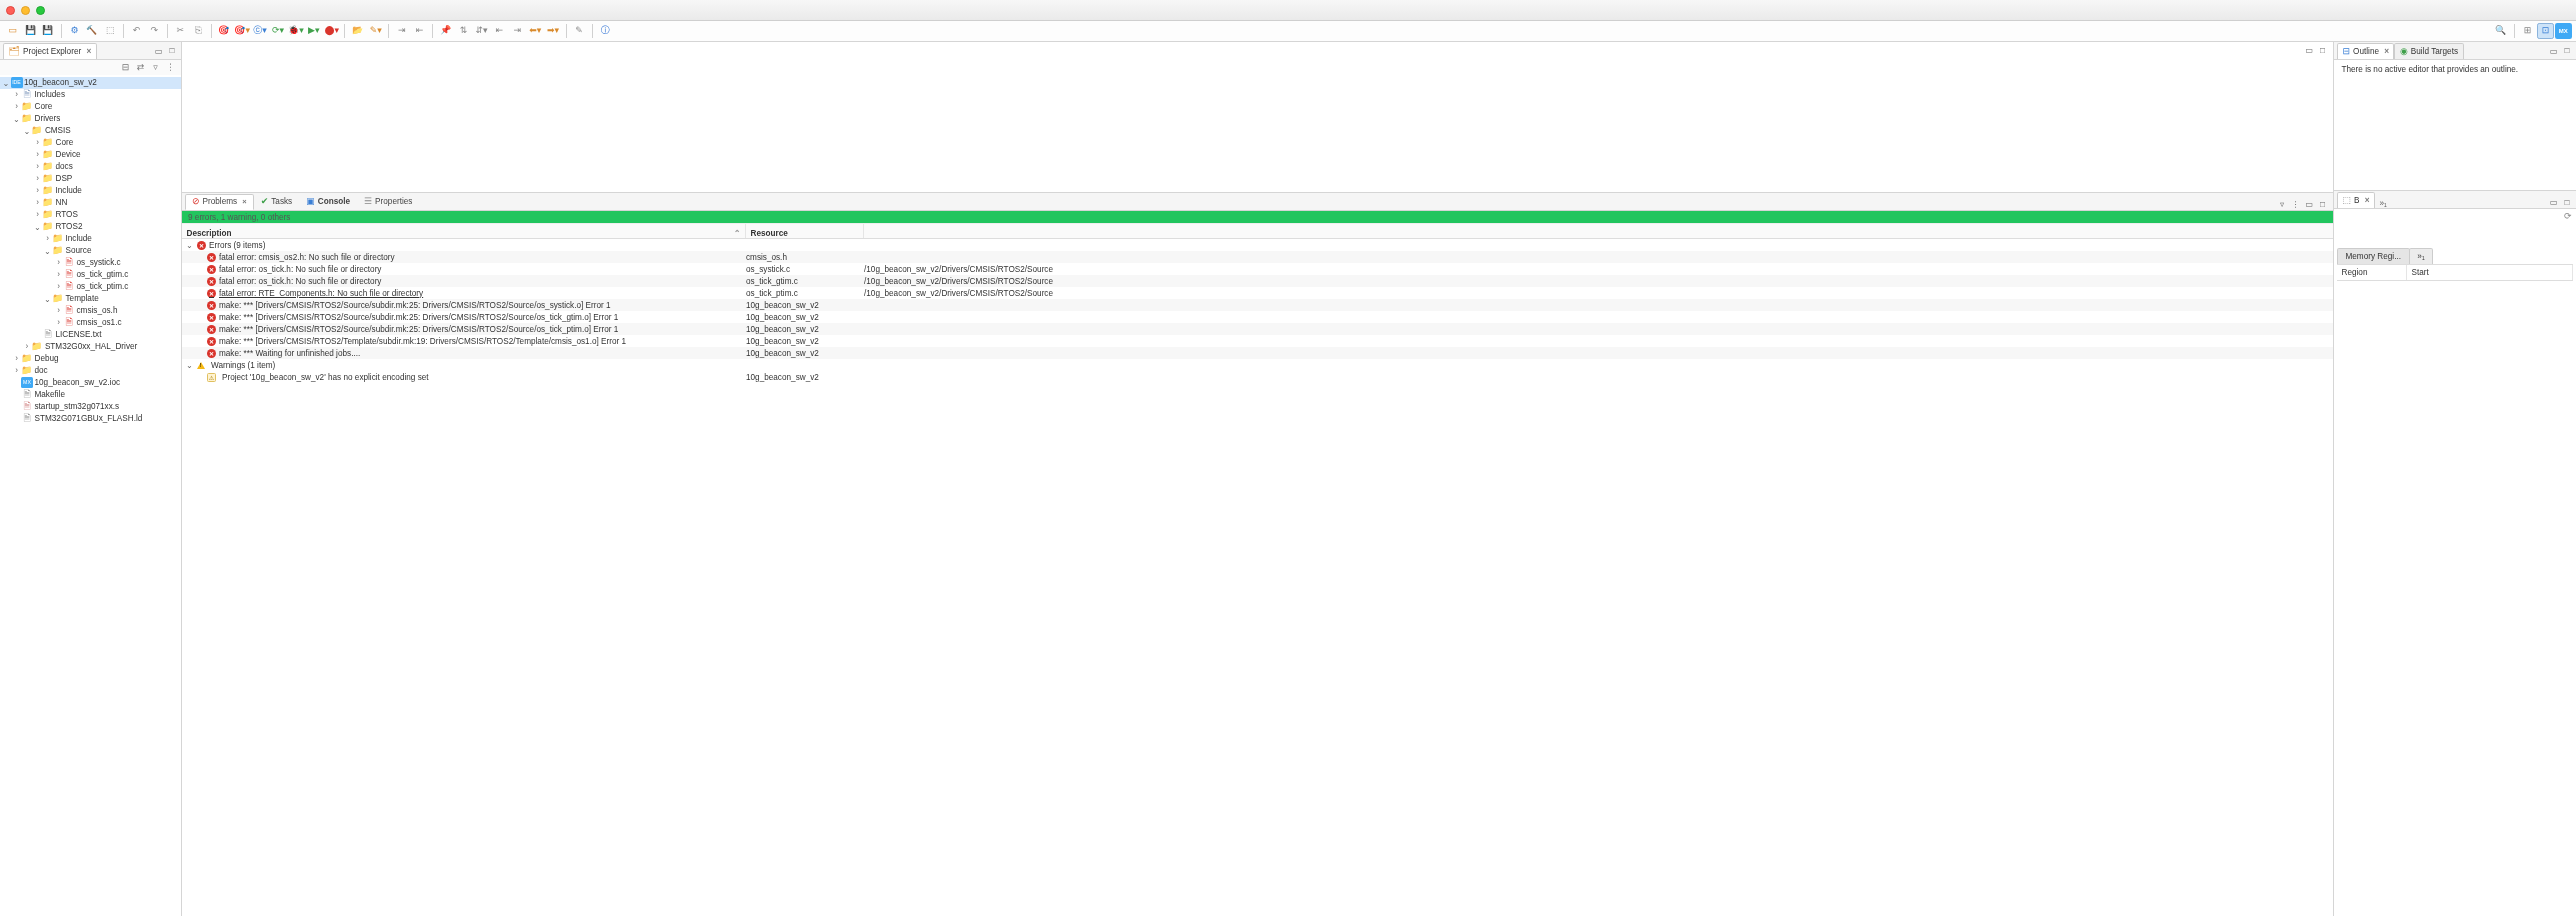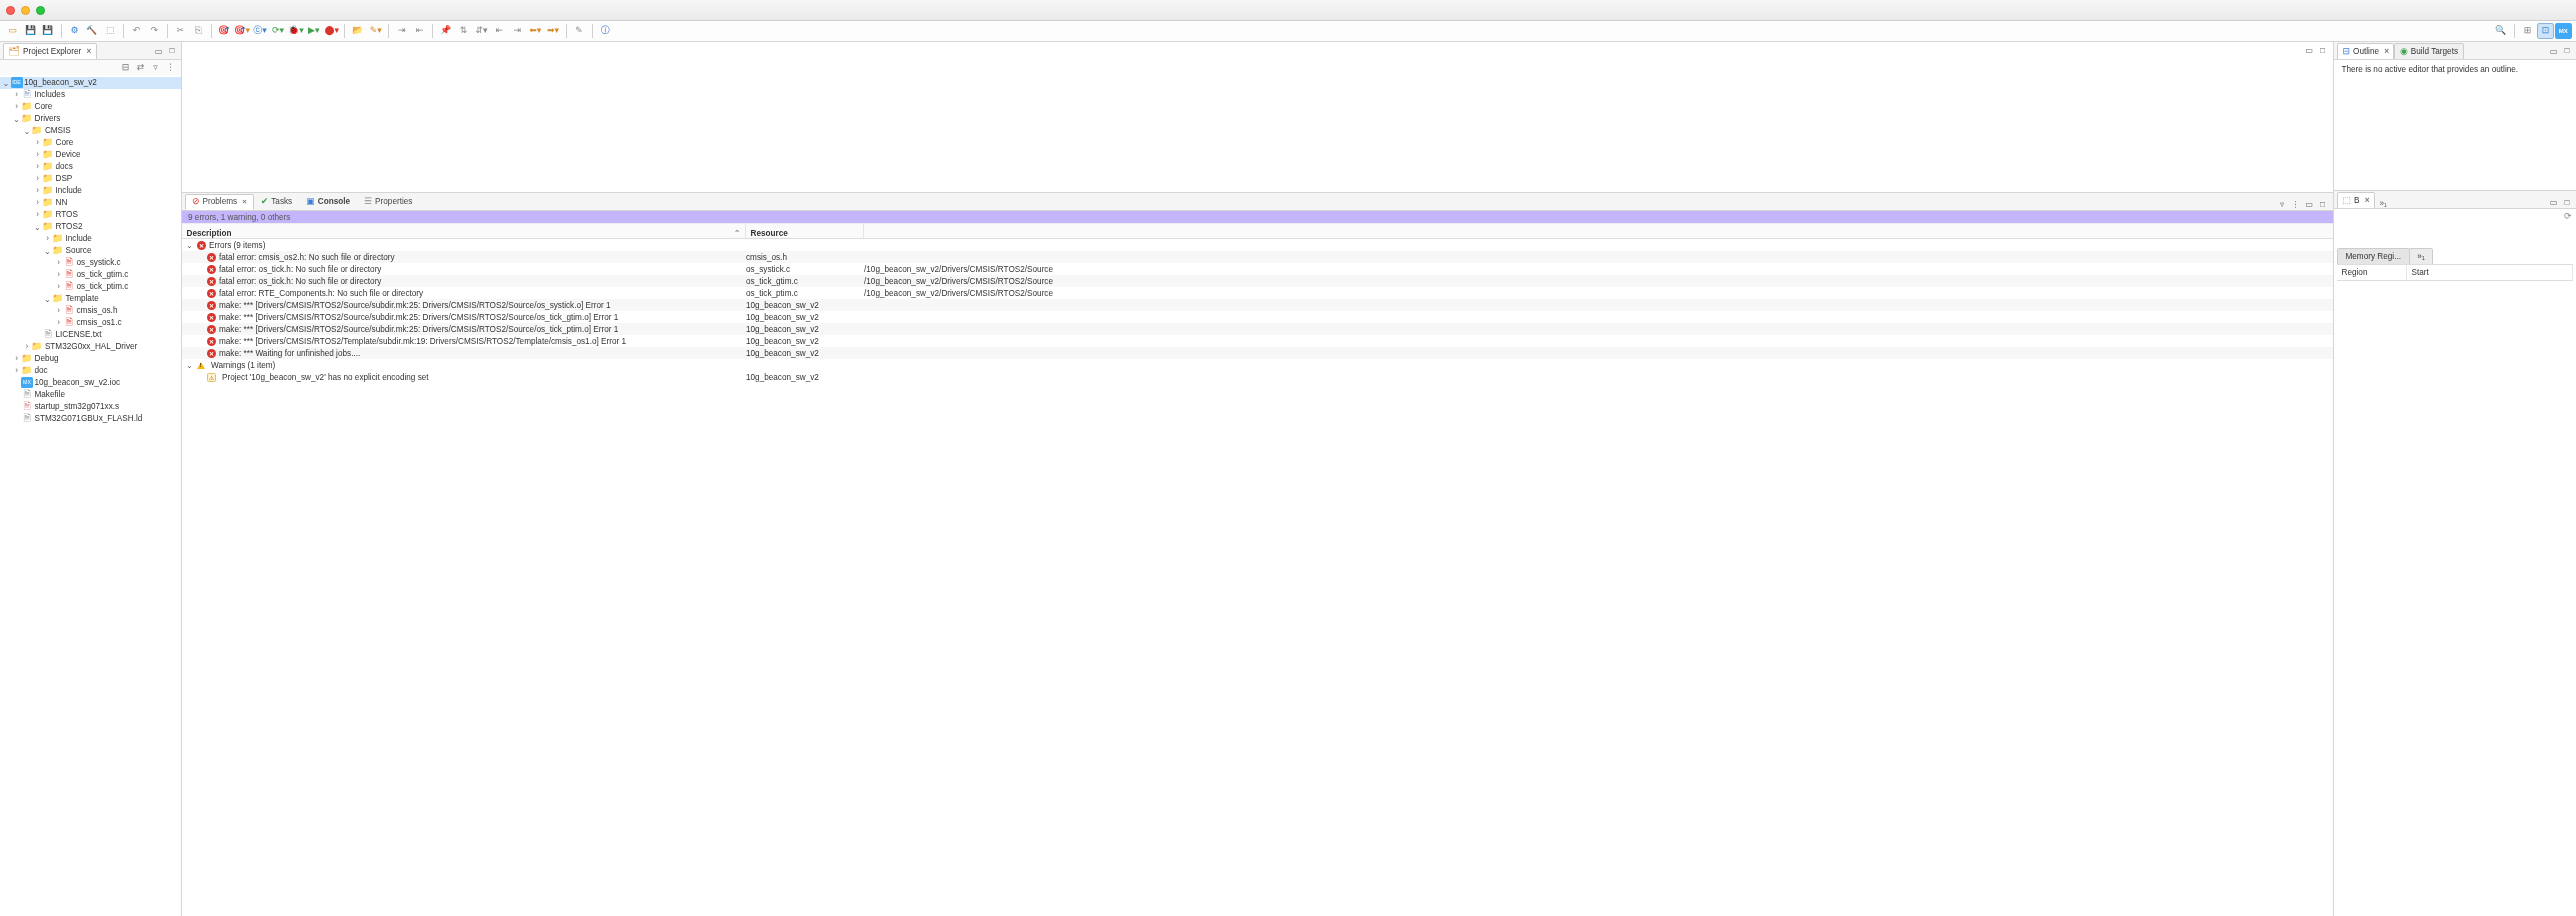--- a/index.html
+++ b/index.html
@@ -51,21 +51,21 @@
   
   .editor-empty { flex: 0 0 151px; border-bottom:0.7px solid #d5d5d5; position:relative; background:#fff; }
   .editor-empty .hdr-right { position:absolute; right:4.5px; top:2.2px; display:flex; gap:1.5px; }
   
   .problems-wrap { flex:1; display:flex; flex-direction:column; background:#fff; }
   .ptabs { height:18px; border-bottom:0.7px solid #d5d5d5; display:flex; align-items:flex-end; padding:0 3px; background:#f5f5f5; position:relative; }
   .ptab { display:flex; align-items:center; gap:3px; padding:1.5px 6px; border:0.7px solid transparent; height:16.4px; border-radius:2.2px 2.2px 0 0; color:#444; }
   .ptab.active { background:#fff; border:0.7px solid #ccc; border-bottom:0.7px solid #fff; }
   .ptab .vt-close{font-size:7.5px;}
   .ptabs .vt-icons{right:4.5px;}
-  .pstatus { padding:1.5px 6px; color:#555; background:#c4b5fd; border-bottom:0.7px solid #eee; }
+  .pstatus { padding:1.5px 6px; color:#555; background:#22c55e; border-bottom:0.7px solid #eee; }
   .ptable { flex:1; overflow:auto; }
   .pth { display:flex; border-bottom:0.7px solid #ddd; background:#fafafa; height:15px; align-items:center; }
   .pth > div { padding:0 4.5px; border-right:0.7px solid #e5e5e5; height:100%; display:flex; align-items:flex-end; position:relative;font-weight:bold; }
   .col-desc { flex:0 0 564px; }
   .col-res { flex:0 0 118px; }
   .col-path { flex:1; }
   .sort-caret { position:absolute; right:4.5px; color:#999; }
   .prow { display:flex; height:12px; align-items:center; }
   .prow.alt { background:#f7f7f7; }
   .prow .col-desc { display:flex; align-items:center; gap:3px; }
@@ -359,21 +359,21 @@
       <div class="trow" style="padding-left:12px;">
           <span class="twist">›</span>
           <span class="ticon i-folder-c glyph">📁</span>
           <span class="tlabel">Debug</span>
         </div>
       <div class="trow" style="padding-left:12px;">
           <span class="twist">›</span>
           <span class="ticon i-folder-c glyph">📁</span>
           <span class="tlabel">doc</span>
         </div>
-      <div class="trow" style="padding-left:12px;">
+      <div class="trow" style="margin-left:12px;">
           <span class="twist" style="visibility:hidden;">›</span>
           <span class="ticon i-ioc">MX</span>
           <span class="tlabel">10g_beacon_sw_v2.ioc</span>
         </div>
       <div class="trow" style="padding-left:12px;">
           <span class="twist" style="visibility:hidden;">›</span>
           <span class="ticon i-mk glyph">🗎</span>
           <span class="tlabel">Makefile</span>
         </div>
       <div class="trow" style="padding-left:12px;">
@@ -460,21 +460,21 @@
             </div>
             <div class="prow alt">
               <div class="col-desc" style="padding-left:25px;">
                 <span class="ierr">✕</span>
                 <span>fatal error: os_tick.h: No such file or directory</span>
               </div>
               <div class="col-res">os_tick_gtim.c</div>
               <div class="col-path">/10g_beacon_sw_v2/Drivers/CMSIS/RTOS2/Source</div>
             </div>
             <div class="prow">
-              <div class="col-desc" style="padding-left:25px;">
+              <div class="col-desc" style="padding-left:25px;text-decoration:underline;">
                 <span class="ierr">✕</span>
                 <span>fatal error: RTE_Components.h: No such file or directory</span>
               </div>
               <div class="col-res">os_tick_ptim.c</div>
               <div class="col-path">/10g_beacon_sw_v2/Drivers/CMSIS/RTOS2/Source</div>
             </div>
             <div class="prow alt">
               <div class="col-desc" style="padding-left:25px;">
                 <span class="ierr">✕</span>
                 <span>make: *** [Drivers/CMSIS/RTOS2/Source/subdir.mk:25: Drivers/CMSIS/RTOS2/Source/os_systick.o] Error 1</span>

